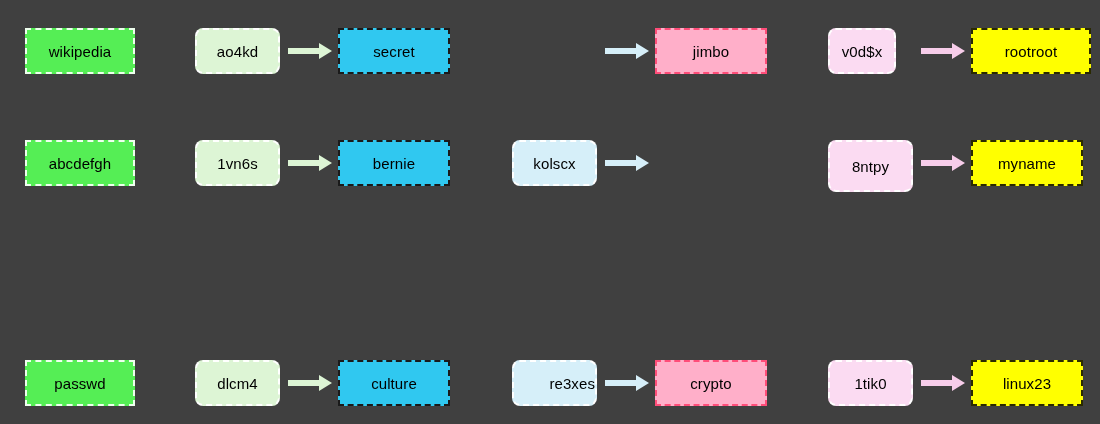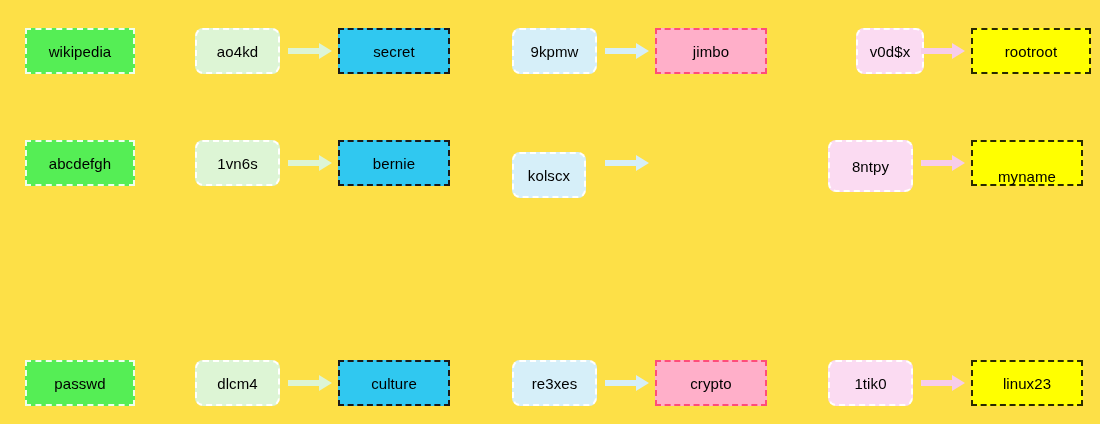--- a/index.html
+++ b/index.html
@@ -13,21 +13,21 @@
     position: relative;
     overflow: hidden;
     font-family: "Liberation Sans", "DejaVu Sans", sans-serif;
   }
 
   #canvas {
     position: absolute;
     left: 0; top: 0;
     width: 1100px;
     height: 424px;
-    background: #fde047;
+    background: #404040;
   }
 
   .node {
     position: absolute;
     box-sizing: border-box;
     display: flex;
     align-items: center;
     justify-content: center;
     color: #000000;
     font-size: 15px;
@@ -89,70 +89,67 @@
       <span>dlcm4</span>
     </div>
     <div class="arrow" style="left: 288px; top: 373px; width: 44px;">
       <svg width="44" height="20" viewBox="0 0 44 20">
         <path d="M0,7 L31,7 L31,2 L44,10 L31,18 L31,13 L0,13 Z" fill="#DDF5D5"></path>
       </svg>
     </div>
     <div class="node shape-rect" style="left: 338px; top: 360px; width: 112px; height: 46px; background: rgb(48, 200, 240); border-color: rgb(26, 26, 26); color: rgb(0, 0, 0);">
       <span>culture</span>
     </div>
-    <div class="node shape-round" style="left: 512px; top: 28px; width: 85px; height: 46px; background: rgb(214, 239, 249); border-color: rgb(255, 255, 255); color: rgb(0, 0, 0);">
-      <span>9kpmw</span>
-    </div>
     <div class="arrow" style="left: 605px; top: 41px; width: 44px;">
       <svg width="44" height="20" viewBox="0 0 44 20">
         <path d="M0,7 L31,7 L31,2 L44,10 L31,18 L31,13 L0,13 Z" fill="#D6EFF9"></path>
       </svg>
     </div>
     <div class="node shape-rect" style="left: 655px; top: 28px; width: 112px; height: 46px; background: rgb(255, 175, 201); border-color: rgb(255, 77, 121); color: rgb(0, 0, 0);">
       <span>jimbo</span>
     </div>
-    <div class="node shape-round" style="left: 512px; top: 152px; width: 74px; height: 46px; background: rgb(214, 239, 249); border-color: rgb(255, 255, 255); color: rgb(0, 0, 0);">
+    <div class="node shape-round" style="left: 512px; top: 140px; width: 85px; height: 46px; background: rgb(214, 239, 249); border-color: rgb(255, 255, 255); color: rgb(0, 0, 0);">
       <span>kolscx</span>
     </div>
     <div class="arrow" style="left: 605px; top: 153px; width: 44px;">
       <svg width="44" height="20" viewBox="0 0 44 20">
         <path d="M0,7 L31,7 L31,2 L44,10 L31,18 L31,13 L0,13 Z" fill="#D6EFF9"></path>
       </svg>
     </div>
-    <div class="node shape-round" style="left: 512px; top: 360px; width: 85px; height: 46px; background: rgb(214, 239, 249); border-color: rgb(255, 255, 255); color: rgb(0, 0, 0);">
+    <div class="node shape-round" style="left: 512px; top: 360px; width: 85px; height: 46px; background: rgb(214, 239, 249); border-color: rgb(255, 255, 255); color: rgb(0, 0, 0); justify-content: flex-end;">
       <span>re3xes</span>
     </div>
     <div class="arrow" style="left: 605px; top: 373px; width: 44px;">
       <svg width="44" height="20" viewBox="0 0 44 20">
         <path d="M0,7 L31,7 L31,2 L44,10 L31,18 L31,13 L0,13 Z" fill="#D6EFF9"></path>
       </svg>
     </div>
     <div class="node shape-rect" style="left: 655px; top: 360px; width: 112px; height: 46px; background: rgb(255, 175, 201); border-color: rgb(255, 77, 121); color: rgb(0, 0, 0);">
       <span>crypto</span>
     </div>
-    <div class="node shape-round" style="left: 828px; top: 28px; width: 68px; height: 46px; background: rgb(251, 219, 242); border-color: rgb(255, 255, 255); color: rgb(0, 0, 0); margin-left: 28px;">
+    <div class="node shape-round" style="left: 828px; top: 28px; width: 68px; height: 46px; background: rgb(251, 219, 242); border-color: rgb(255, 255, 255); color: rgb(0, 0, 0);">
       <span>v0d$x</span>
     </div>
     <div class="arrow" style="left: 921px; top: 41px; width: 44px;">
       <svg width="44" height="20" viewBox="0 0 44 20">
         <path d="M0,7 L31,7 L31,2 L44,10 L31,18 L31,13 L0,13 Z" fill="#F7CDEA"></path>
       </svg>
     </div>
     <div class="node shape-rect" style="left: 971px; top: 28px; width: 120px; height: 46px; background: rgb(255, 255, 0); border-color: rgb(42, 42, 0); color: rgb(0, 0, 0);">
       <span>rootroot</span>
     </div>
     <div class="node shape-round" style="left: 828px; top: 140px; width: 85px; height: 52px; background: rgb(251, 219, 242); border-color: rgb(255, 255, 255); color: rgb(0, 0, 0);">
       <span>8ntpy</span>
     </div>
     <div class="arrow" style="left: 921px; top: 153px; width: 44px;">
       <svg width="44" height="20" viewBox="0 0 44 20">
         <path d="M0,7 L31,7 L31,2 L44,10 L31,18 L31,13 L0,13 Z" fill="#F7CDEA"></path>
       </svg>
     </div>
-    <div class="node shape-rect" style="left: 971px; top: 140px; width: 112px; height: 46px; background: rgb(255, 255, 0); border-color: rgb(42, 42, 0); color: rgb(0, 0, 0); align-items: flex-end;">
+    <div class="node shape-rect" style="left: 971px; top: 140px; width: 112px; height: 46px; background: rgb(255, 255, 0); border-color: rgb(42, 42, 0); color: rgb(0, 0, 0);">
       <span>myname</span>
     </div>
     <div class="node shape-round" style="left: 828px; top: 360px; width: 85px; height: 46px; background: rgb(251, 219, 242); border-color: rgb(255, 255, 255); color: rgb(0, 0, 0);">
       <span>1tik0</span>
     </div>
     <div class="arrow" style="left: 921px; top: 373px; width: 44px;">
       <svg width="44" height="20" viewBox="0 0 44 20">
         <path d="M0,7 L31,7 L31,2 L44,10 L31,18 L31,13 L0,13 Z" fill="#F7CDEA"></path>
       </svg>
     </div>

